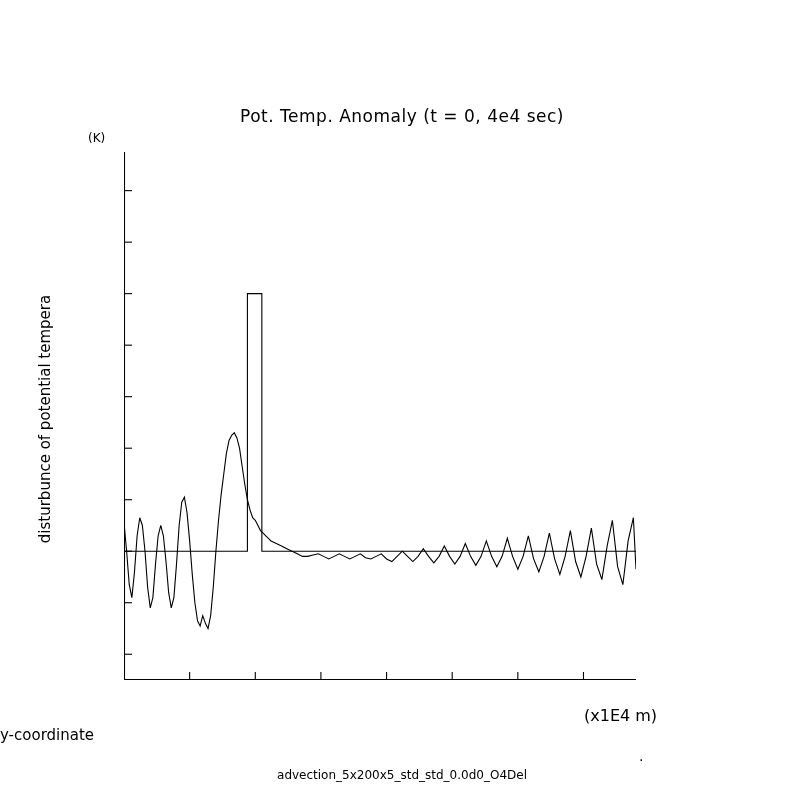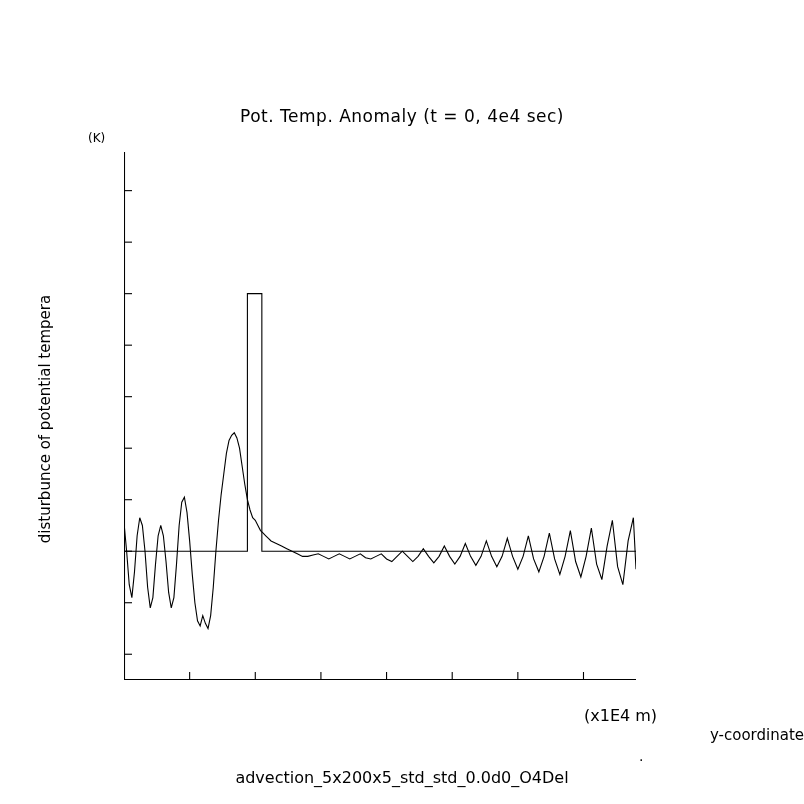--- a/index.html
+++ b/index.html
@@ -39,40 +39,40 @@
     position: absolute;
     left: 584px;
     top: 706px;
     font-size: 16px;
   }
   .xaxis-title {
     position: absolute;
     left: 0;
     top: 726px;
     width: 804px;
-    text-align: right;
+    text-align: left;
     font-size: 15px;
   }
   .yaxis-title {
     position: absolute;
     left: -155px;
     top: 410px;
     width: 400px;
     text-align: center;
     font-size: 15px;
     transform: rotate(-90deg);
     transform-origin: 50% 50%;
   }
   .footer {
     position: absolute;
     left: 0;
     top: 768px;
     width: 804px;
     text-align: center;
-    font-size: 16px;
+    font-size: 12px;
   }
   .footer-dot {
     position: absolute;
     left: 639px;
     top: 748px;
     font-size: 14px;
   }
   .plot-area {
     position: absolute;
     left: 124px;

